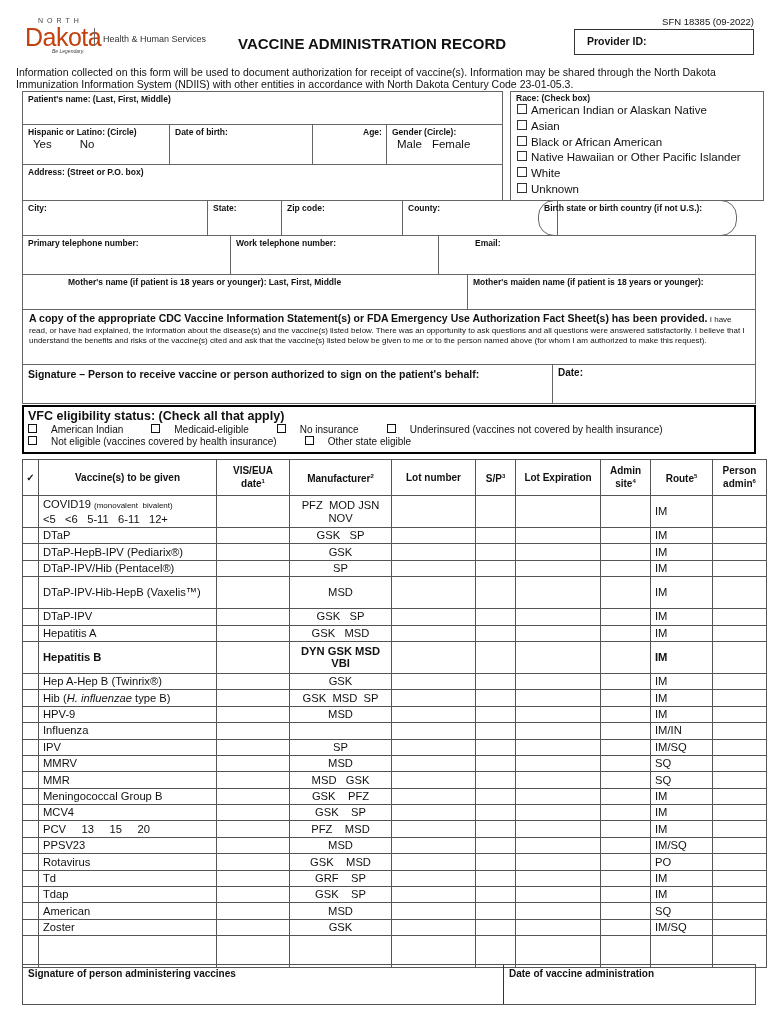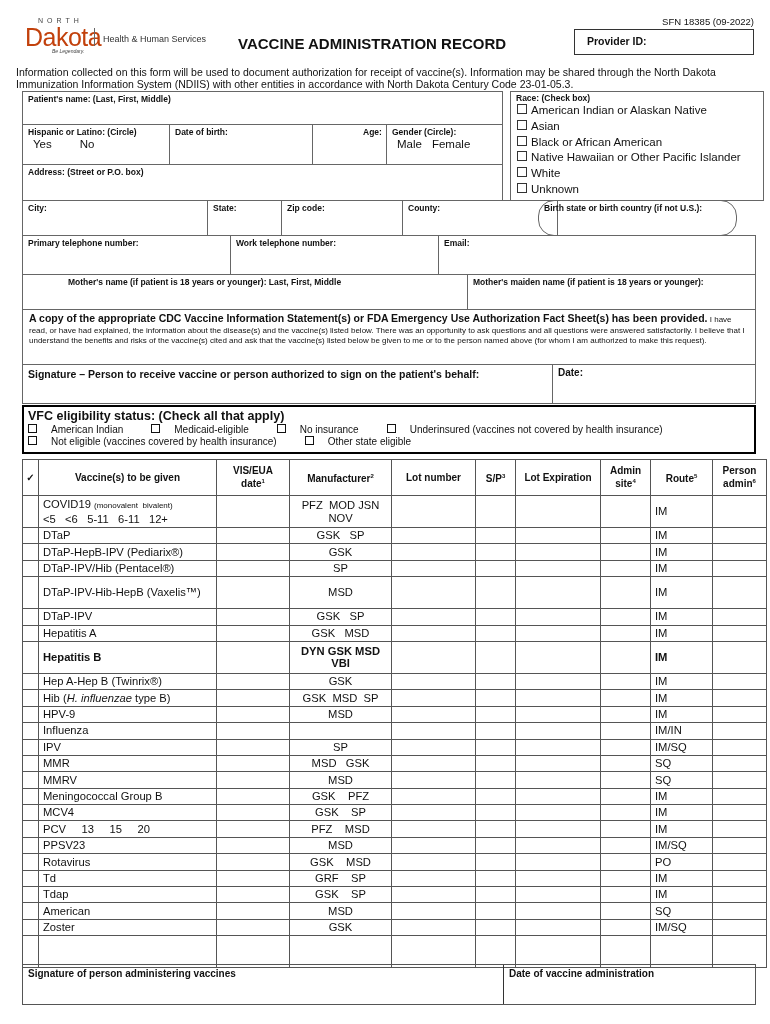--- a/index.html
+++ b/index.html
@@ -95,21 +95,21 @@
 <div class="box" style="left:538px;top:200px;width:199px;height:36px;border-radius:16px;">
     <div class="lbl">Birth state or birth country (if not U.S.):</div>
   </div>
 
 <div class="box" style="left:22px;top:235px;width:209px;height:40px;">
     <div class="lbl">Primary telephone number:</div>
   </div>
 <div class="box" style="left:230px;top:235px;width:209px;height:40px;">
     <div class="lbl">Work telephone number:</div>
   </div>
-<div class="box" style="left:438px;top:235px;width:318px;height:40px;">
+<div class="box" style="left:438px;top:235px;width:318px;height:40px;padding-left:31px;">
     <div class="lbl">Email:</div>
   </div>
 
 <div class="box" style="left:22px;top:274px;width:446px;height:36px;padding-left:40px;">
     <div class="lbl">Mother's name (if patient is 18 years or younger): Last, First, Middle</div>
   </div>
 <div class="box" style="left:467px;top:274px;width:289px;height:36px;">
     <div class="lbl">Mother's maiden name (if patient is 18 years or younger):</div>
   </div>
 
@@ -308,35 +308,35 @@
         <td class="mfr" style="white-space:pre-wrap;">SP</td>
         <td></td>
         <td></td>
         <td></td>
         <td></td>
         <td>IM/SQ</td>
         <td></td>
       </tr>
       <tr style="height: 16.4px;">
         <td></td>
+        <td style="white-space:pre-wrap;"><span>MMRV</span></td>
+        <td></td>
+        <td class="mfr" style="white-space:pre-wrap;">MSD</td>
+        <td></td>
+        <td></td>
+        <td></td>
+        <td></td>
+        <td>SQ</td>
+        <td></td>
+      </tr>
+      <tr style="height: 16.4px;">
+        <td></td>
         <td style="white-space:pre-wrap;"><span>MMR</span></td>
         <td></td>
         <td class="mfr" style="white-space:pre-wrap;">MSD   GSK</td>
-        <td></td>
-        <td></td>
-        <td></td>
-        <td></td>
-        <td>SQ</td>
-        <td></td>
-      </tr>
-      <tr style="height: 16.4px;">
-        <td></td>
-        <td style="white-space:pre-wrap;"><span>MMRV</span></td>
-        <td></td>
-        <td class="mfr" style="white-space:pre-wrap;">MSD</td>
         <td></td>
         <td></td>
         <td></td>
         <td></td>
         <td>SQ</td>
         <td></td>
       </tr>
       <tr style="height: 16.4px;">
         <td></td>
         <td style="white-space:pre-wrap;"><span>Meningococcal Group B</span></td>

